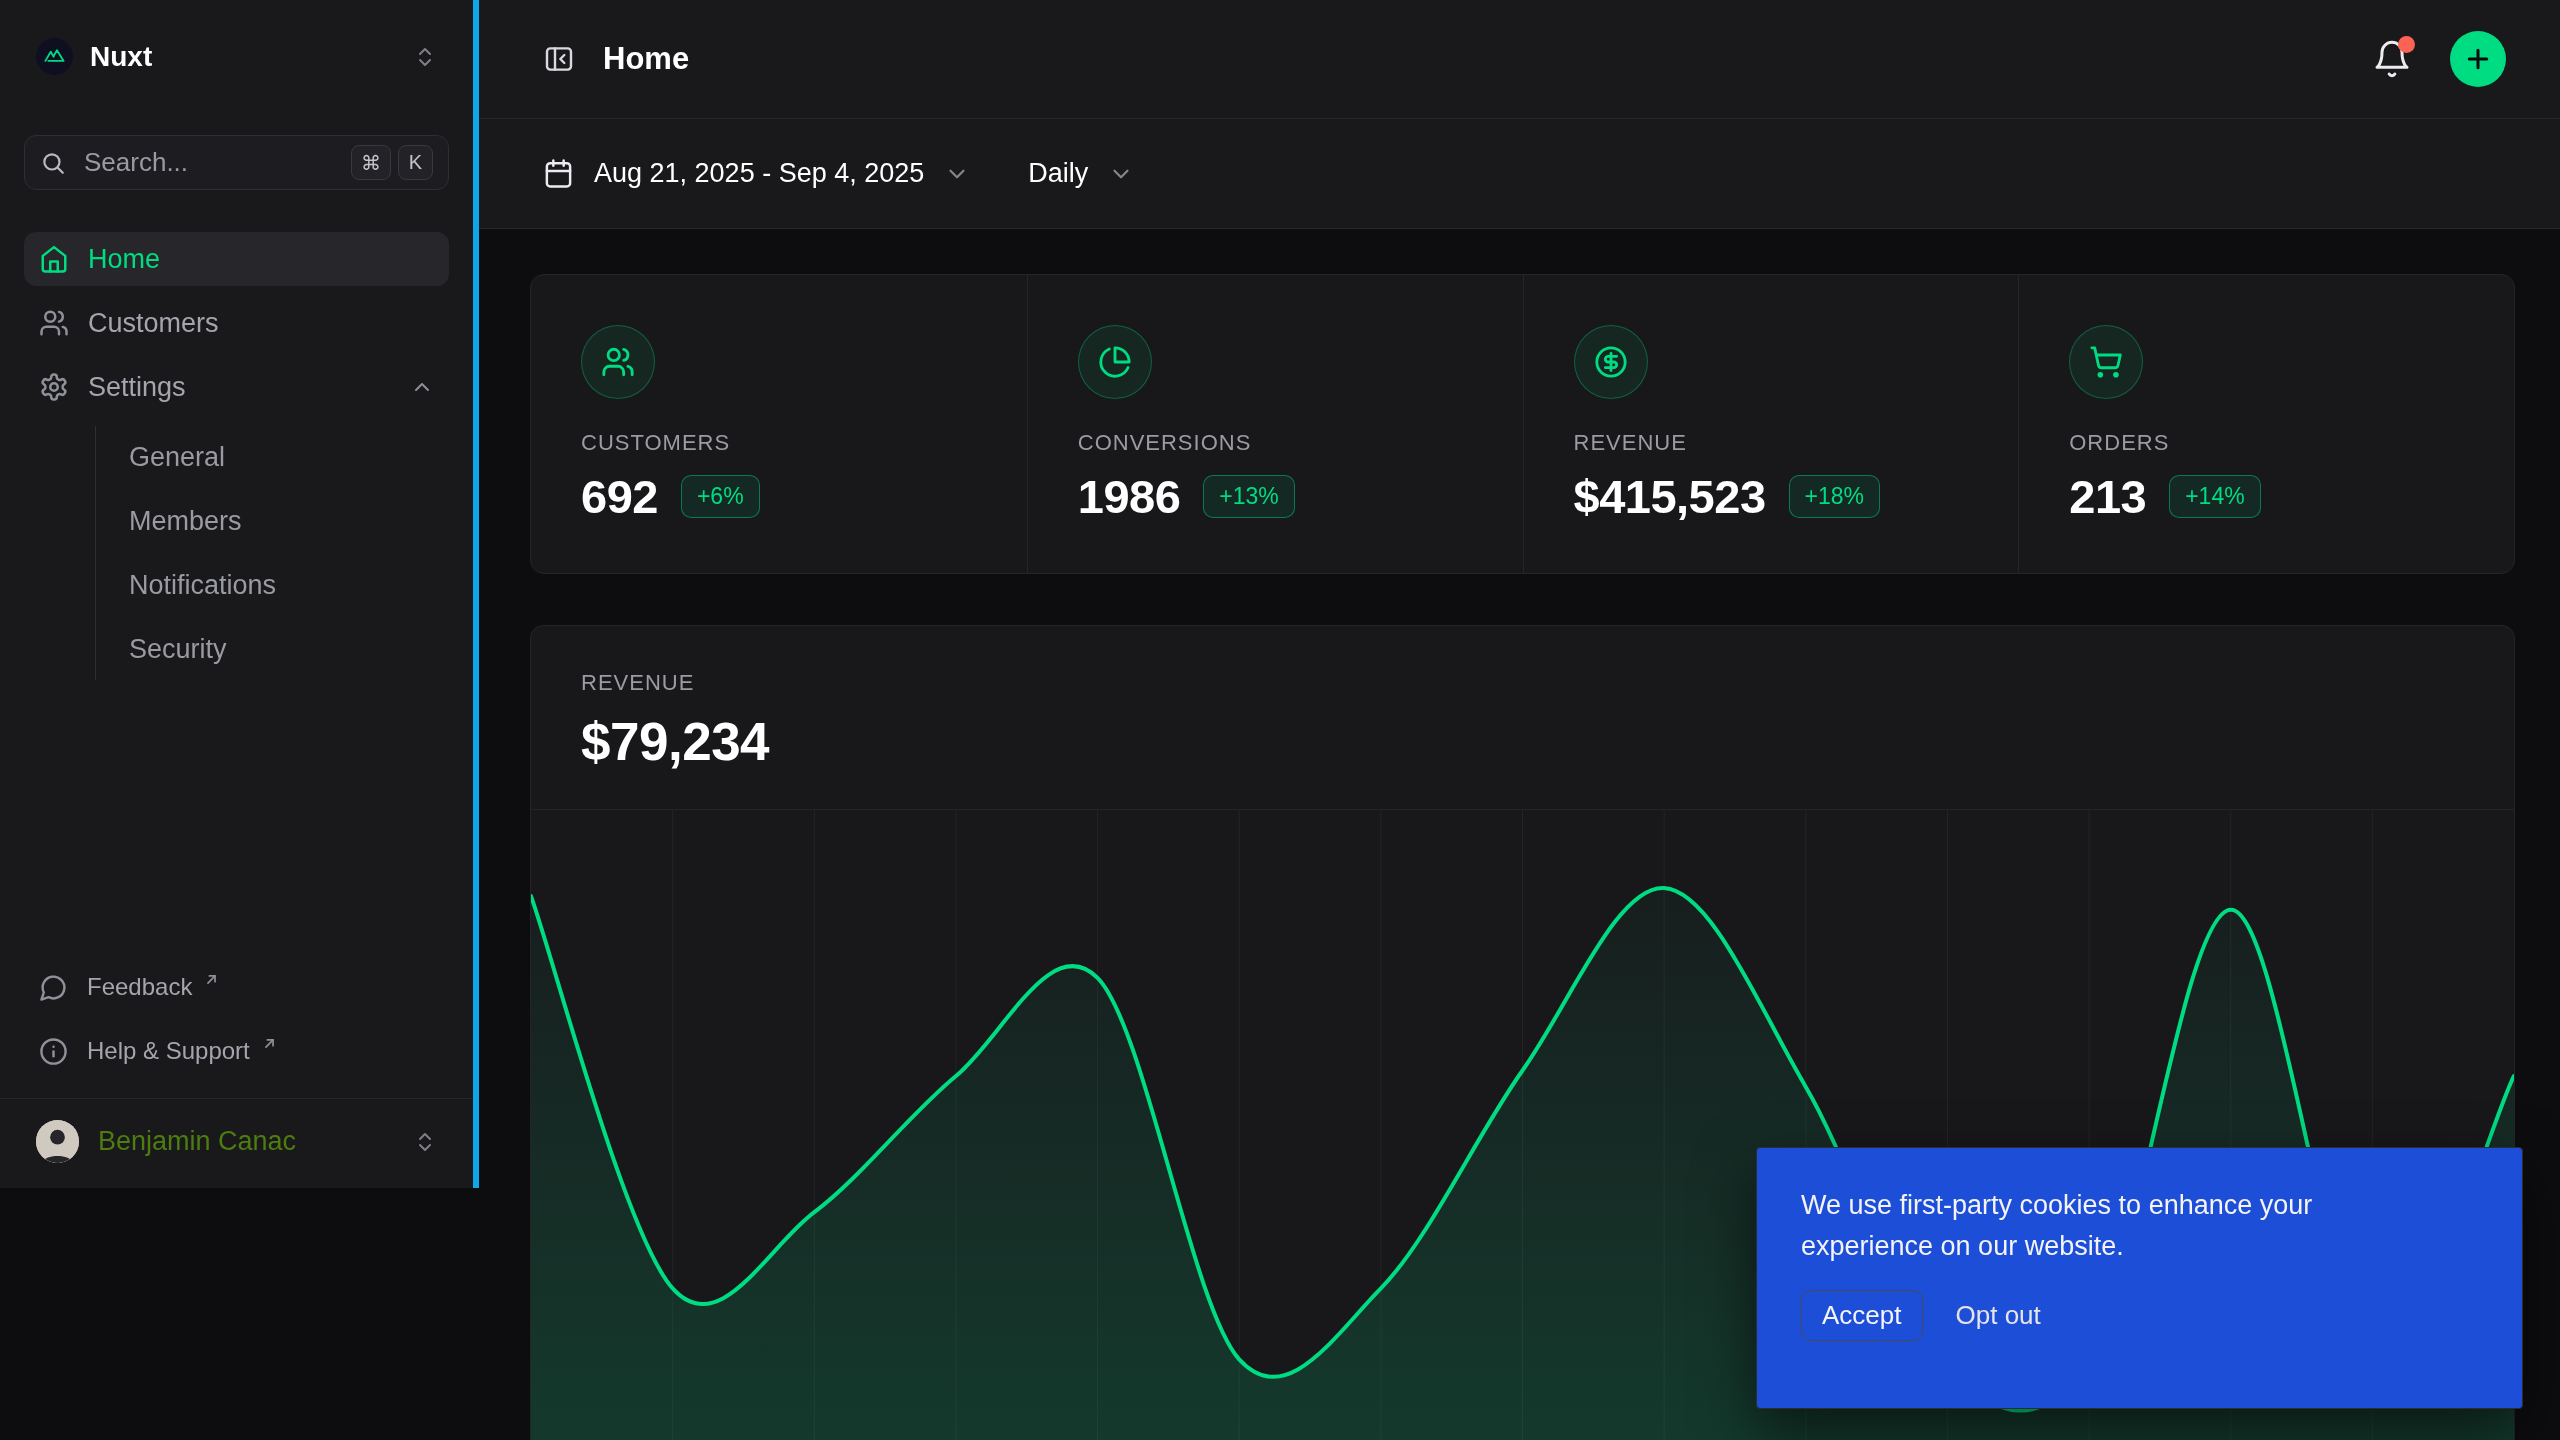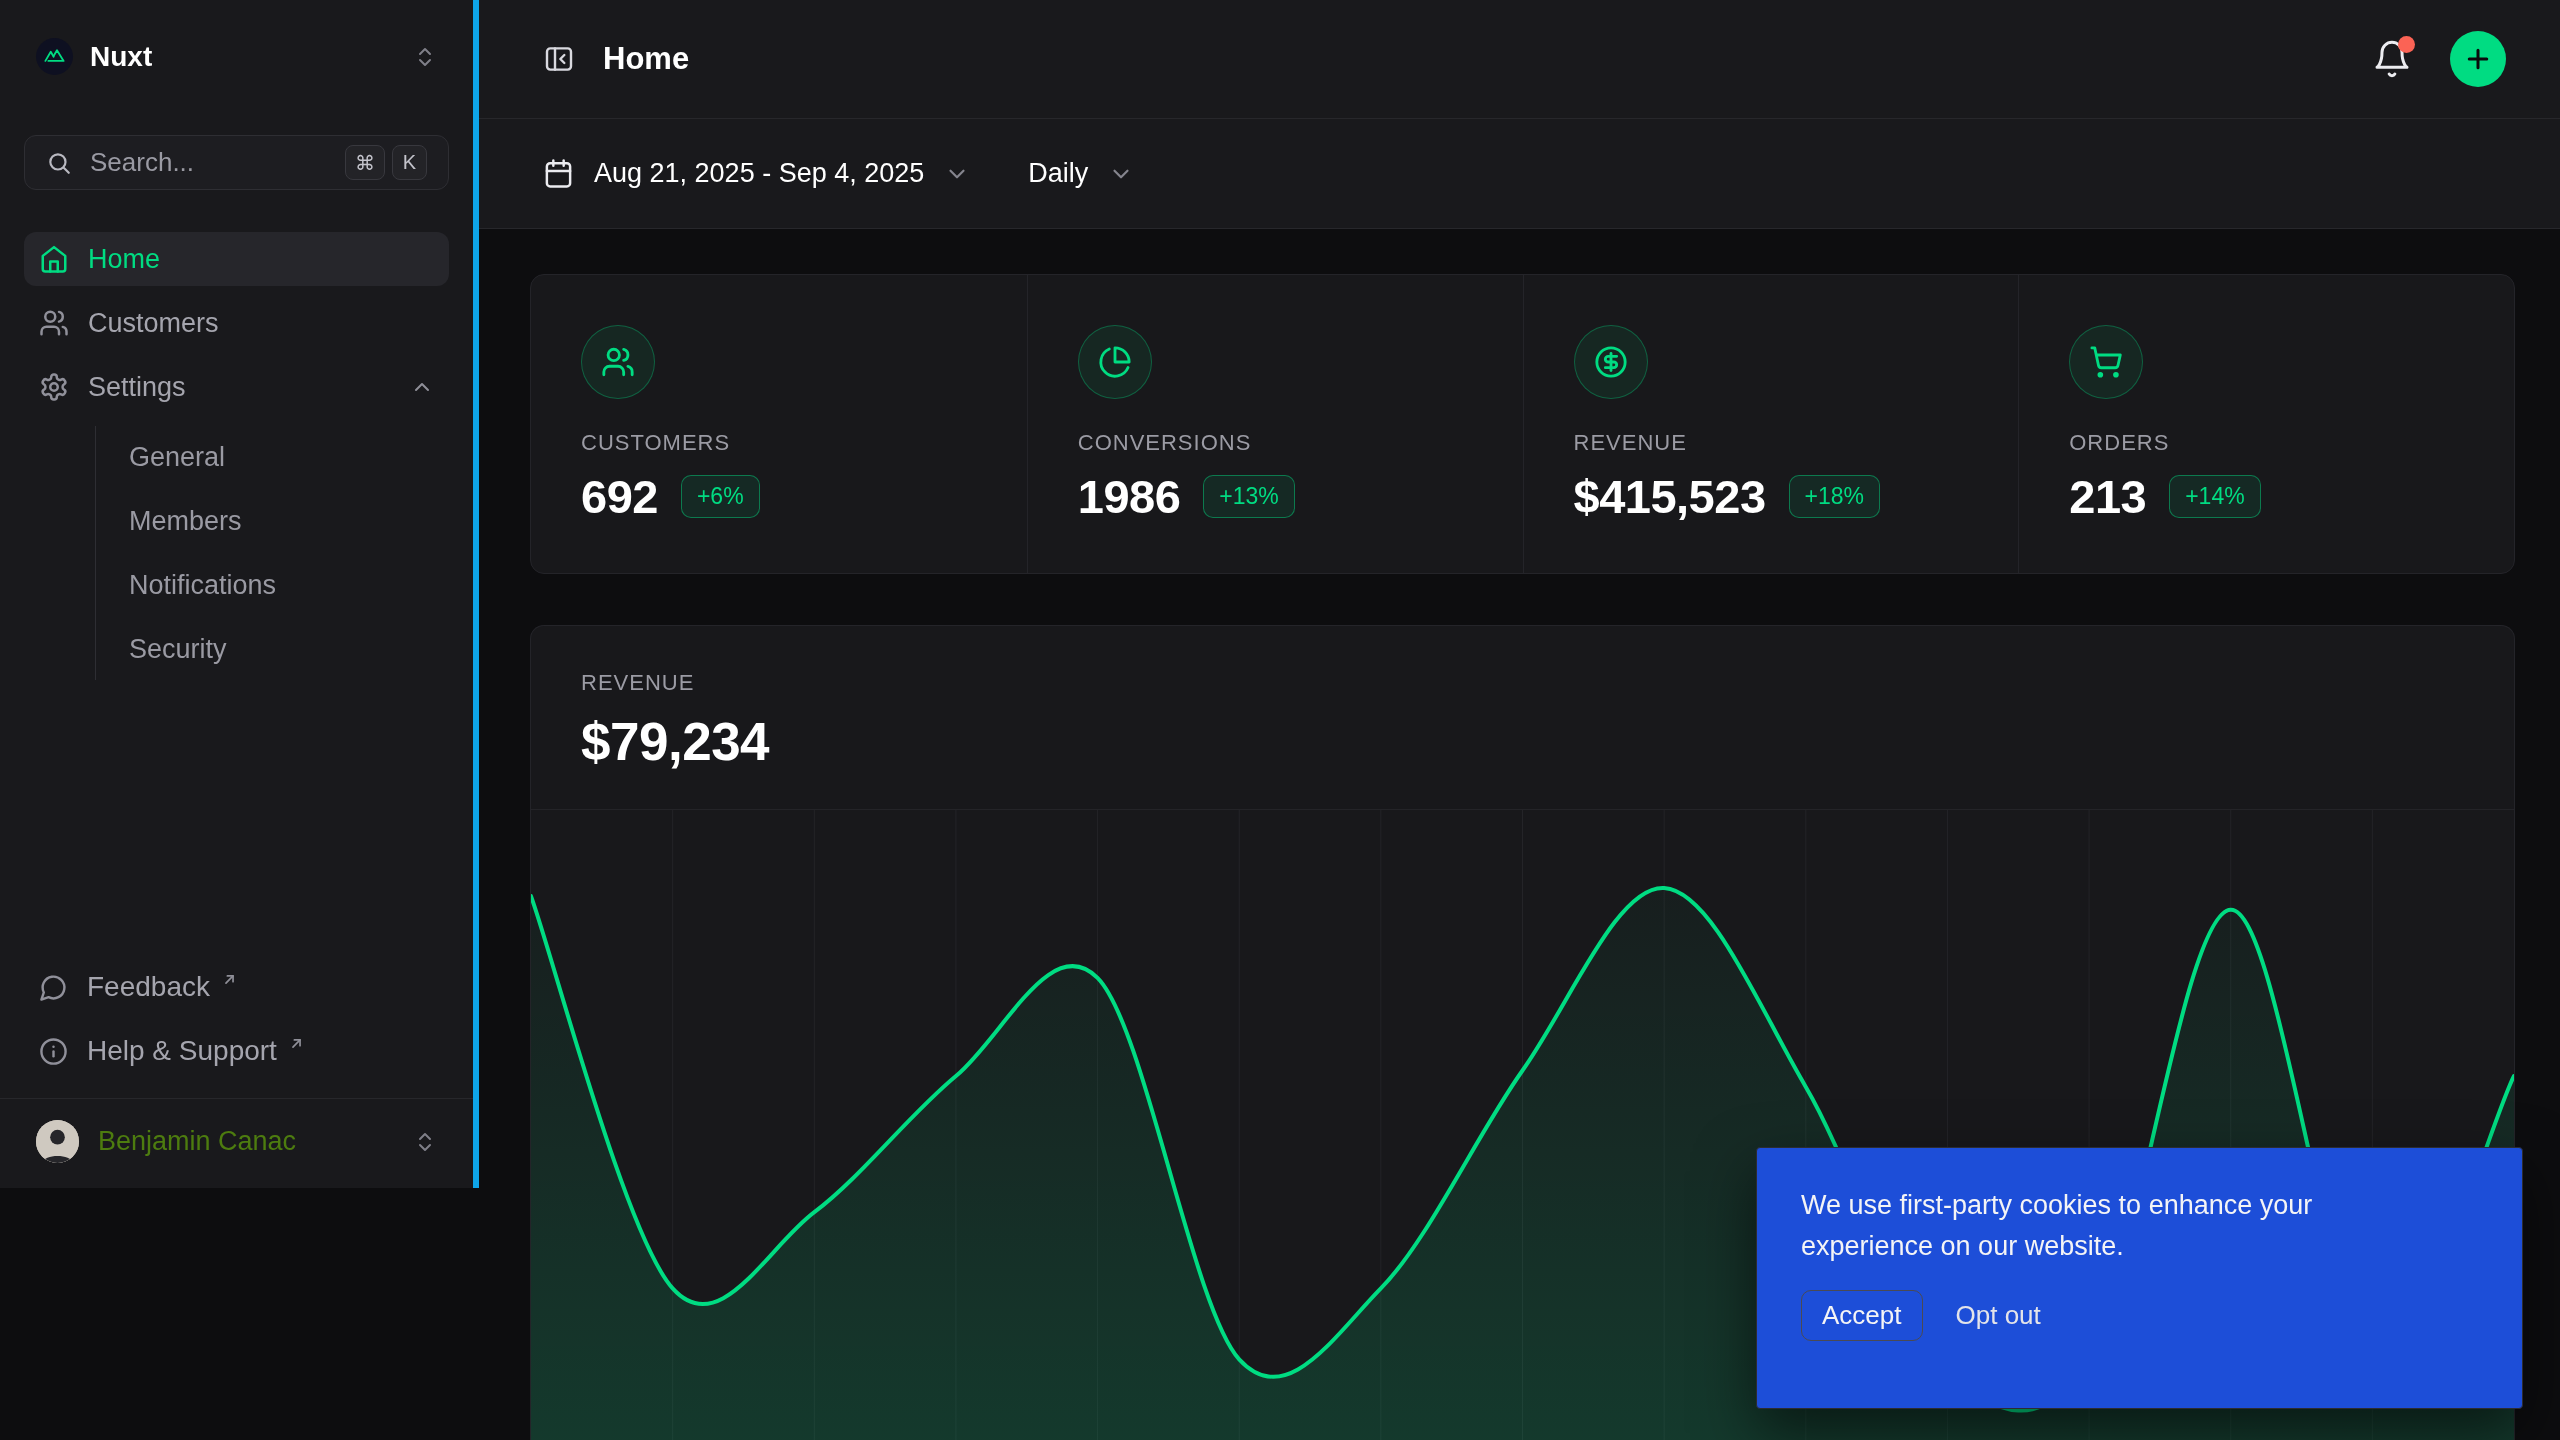--- a/index.html
+++ b/index.html
@@ -18,21 +18,21 @@
     background:#19191c; border-right:6px solid #0ea5e9;
     display:flex; flex-direction:column; padding:34px 24px 0;
   }
   .logo-row { display:flex; align-items:center; gap:17px; padding:4px 12px; cursor:pointer; }
   .logo-badge { width:37px; height:37px; border-radius:50%; background:#0e1021;
     display:flex; align-items:center; justify-content:center; }
   .brand-name { font-size:28px; font-weight:700; color:#ffffff; }
   .updown { margin-left:auto; color:#7f7f88; }
 
   .search-box { margin-top:56px; height:55px; border-radius:12px; background:#1d1d21;
-    border:1px solid #2e2e33; display:flex; align-items:center; gap:18px; padding:0 21px; cursor:text; }
+    border:1px solid #2e2e33; display:flex; align-items:center; gap:18px; padding:0 15px; cursor:text; }
   .search-icon { color:#b9b9c1; }
   .search-text { font-size:26px; color:#9a9aa3; }
   .kbds { margin-left:auto; display:flex; gap:7px; }
   .kbd { min-width:35px; height:35px; padding:0 9px; border:1px solid #38383e; background:#232327;
     border-radius:8px; font-size:20px; color:#c3c3cb; display:flex; align-items:center; justify-content:center; }
 
   nav { margin-top:42px; display:flex; flex-direction:column; gap:10px; }
   .nav-item { height:54px; border-radius:12px; display:flex; align-items:center; gap:19px;
     padding:0 15px; color:#a5a5ae; font-size:27px; cursor:pointer; }
   .nav-item .nicon { width:30px; height:30px; color:#90909a; flex:none; }
@@ -42,21 +42,21 @@
     border-radius:9px; display:flex; align-items:center; justify-content:center; font-size:21px; color:#e9e9ee; }
   .chev-end { margin-left:auto; color:#8f8f98; }
 
   .subnav { margin:2px 0 0 71px; border-left:1px solid #2e2e33;
     display:flex; flex-direction:column; gap:10px; padding:4px 0; }
   .sub-item { height:54px; display:flex; align-items:center; padding-left:33px;
     font-size:27px; color:#9a9aa3; cursor:pointer; }
 
   .side-footer { margin-top:auto; display:flex; flex-direction:column; gap:10px; padding-bottom:20px; }
   .footer-item { height:54px; display:flex; align-items:center; gap:19px; padding:0 15px;
-    font-size:28px; color:#a5a5ae; cursor:pointer; }
+    font-size:24px; color:#a5a5ae; cursor:pointer; }
   .footer-item .nicon { width:29px; height:29px; color:#90909a; flex:none; }
   .ext-arrow { width:17px; height:17px; color:#8f8f98; margin:-16px 0 0 -8px; }
 
   .user-section { border-top:1px solid #27272b; margin:0 -24px; padding:21px 36px 25px;
     display:flex; align-items:center; gap:19px; cursor:pointer; }
   .avatar { width:43px; height:43px; border-radius:50%; overflow:hidden; background:#cfc9c0; flex:none; }
   .user-name { font-size:27px; color:#4d7c0f; font-weight:400; }
 
   
   main { flex:1; display:flex; flex-direction:column; min-width:0; }

